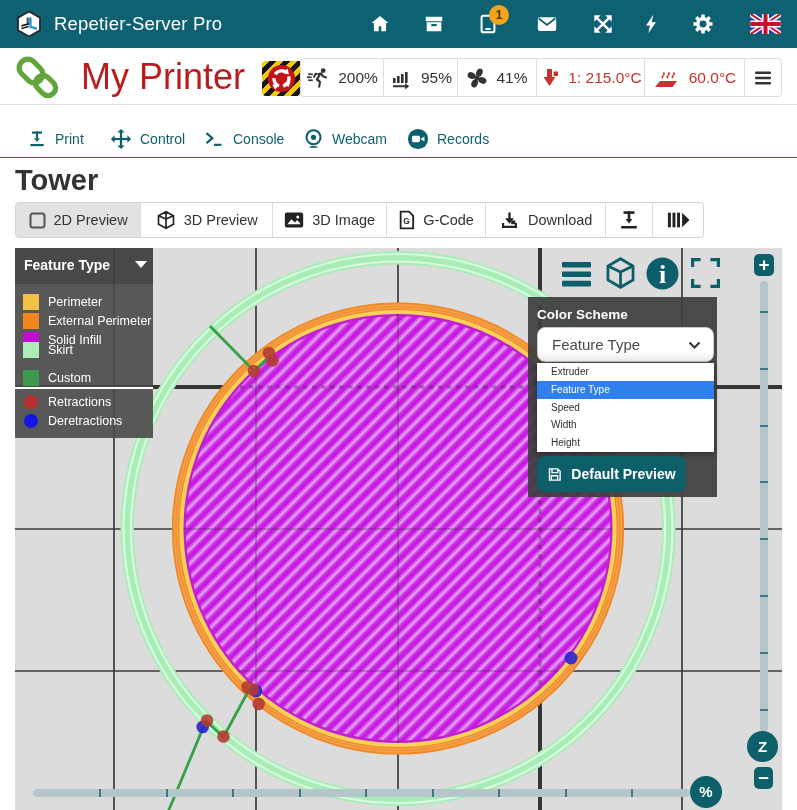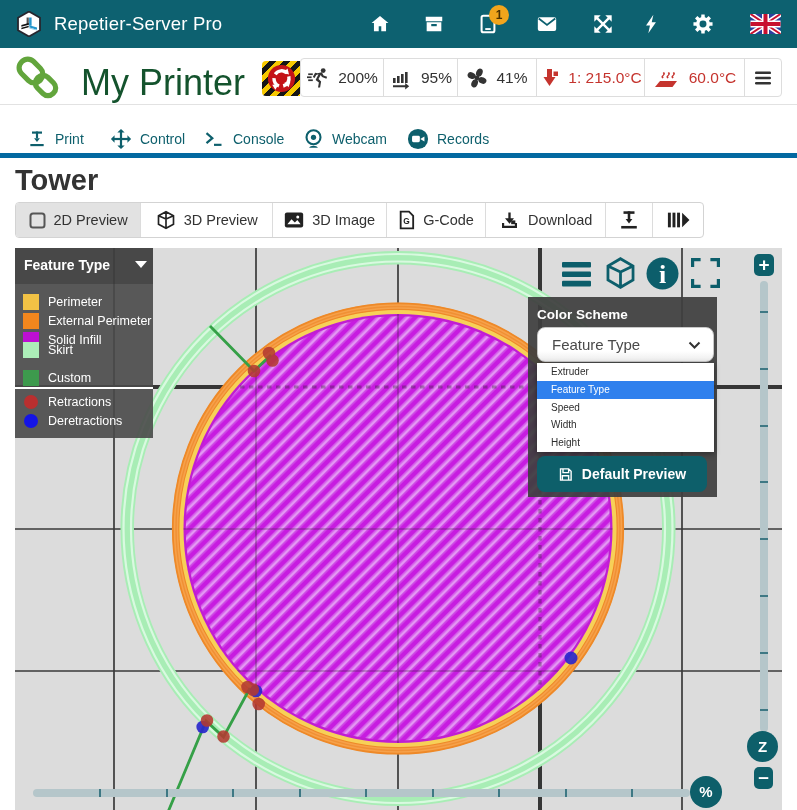--- a/index.html
+++ b/index.html
@@ -4,30 +4,30 @@
 <style>
 *{margin:0;padding:0;box-sizing:border-box;}
 html,body{width:797px;height:810px;overflow:hidden;background:#fff;font-family:"Liberation Sans",sans-serif;}
 .abs{position:absolute;}
 
 #navbar{position:absolute;left:0;top:0;width:797px;height:48px;background:#0d6170;}
 #navbar .brand{position:absolute;left:54px;top:0;height:48px;line-height:48px;color:#fff;font-size:18.5px;font-weight:500;letter-spacing:.2px;}
 .nico{position:absolute;top:13px;width:22px;height:22px;}
 
 #phead{position:absolute;left:0;top:48px;width:797px;height:57px;background:#fff;border-bottom:1px solid #e2e2e2;}
-#ptitle{position:absolute;left:81px;top:56px;font-size:36px;font-weight:500;color:#14532d;margin-top:6px;}
+#ptitle{position:absolute;left:81px;top:56px;font-size:36px;font-weight:500;color:#b91c1c;}
 #statbar{position:absolute;left:300px;top:58px;height:39px;background:#fff;border:1px solid #ddd;border-radius:4px;display:flex;align-items:center;}
 .seg{height:100%;display:flex;align-items:center;justify-content:center;border-left:1px solid #ddd;font-size:15.5px;color:#333;white-space:nowrap;flex:none;}
 .seg:first-child{border-left:none;}
 .seg .t{margin-left:8px;}
 .seg svg{flex:none;}
 .red{color:#c5342e !important;}
 #hazard{position:absolute;left:262px;top:61px;width:38px;height:35px;border-radius:4px 0 0 4px;background:repeating-linear-gradient(135deg,#f6c800 0 5px,#151515 5px 10px);overflow:hidden;}
 
-#tabs{position:absolute;left:0;top:106px;width:797px;height:52px;border-bottom:5px solid #0369a1;background:#fff;}
+#tabs{position:absolute;left:0;top:106px;width:797px;height:52px;border-bottom:1px solid #0369a1;background:#fff;}
 .tab{position:absolute;top:17px;height:32px;display:flex;align-items:center;color:#0d5f6c;font-size:14px;}
 .tab span{margin-left:8px;}
 
 #tower{position:absolute;left:15px;top:164px;font-size:29px;font-weight:700;color:#333;}
 
 #btng{position:absolute;left:15px;top:202px;height:36px;display:flex;background:#fff;border:1px solid #d3d3d3;border-radius:4px;}
 .btn{display:flex;align-items:center;border-left:1px solid #dcdcdc;padding:0 11px;font-size:14.5px;color:#333;white-space:nowrap;}
 .btn:first-child{border-left:none;background:#e2e2e2;border-radius:3px 0 0 3px;}
 .btn span{margin-left:8px;}
 
@@ -39,21 +39,21 @@
 .legrow{position:absolute;left:8px;height:16px;display:flex;align-items:center;font-size:12.5px;white-space:nowrap;}
 .legrow .sw{width:16px;height:16px;margin-right:9px;flex:none;}
 .legrow .ci{width:14px;height:14px;border-radius:50%;margin:1px 10px 1px 1px;flex:none;}
 #legsep{position:absolute;left:0px;top:139px;width:138px;height:2px;background:#fff;}
 
 #cpanel{position:absolute;left:513px;top:49px;width:189px;height:200px;background:rgba(62,62,62,.93);}
 #csel{position:absolute;left:9px;top:30px;width:177px;height:35px;background:linear-gradient(#fff 70%,#ececec);border:1px solid #c8c8c8;border-radius:8px;color:#4a4a4a;font-size:15px;line-height:33px;padding-left:14px;}
 #clist{position:absolute;left:9px;top:66px;width:177px;height:89px;background:#fff;box-shadow:0 2px 6px rgba(0,0,0,.4);font-size:10px;color:#2d2d2d;}
 .opt{height:17.8px;line-height:17.8px;padding-left:14px;white-space:nowrap;}
 .opt.sel{background:#2f80ed;color:#fff;}
-#cbtn{position:absolute;left:9px;top:159px;width:170px;height:36px;background:#0d5f6a;border-radius:8px;color:#fff;font-size:14px;font-weight:700;display:flex;align-items:center;justify-content:center;}
+#cbtn{position:absolute;left:9px;top:159px;width:149px;height:36px;background:#0d5f6a;border-radius:8px;color:#fff;font-size:14px;font-weight:700;display:flex;align-items:center;justify-content:center;}
 
 .teal{background:#0d5f6a;}
 #vtrack{position:absolute;left:745px;top:33px;width:8px;height:451px;background:#b5c6ca;border-radius:4px;}
 #htrack{position:absolute;left:18px;top:541px;width:657px;height:8px;background:#b5c6ca;border-radius:4px;}
 .vtick{position:absolute;left:0;width:8px;height:2px;background:#3e7884;}
 .htick{position:absolute;top:0;width:2px;height:8px;background:#3e7884;}
 #plusbtn{position:absolute;left:739px;top:6px;width:20px;height:22px;border-radius:5px;color:#fff;font-size:19px;font-weight:700;text-align:center;line-height:21px;}
 #minusbtn{position:absolute;left:739px;top:519px;width:19px;height:22px;border-radius:5px;color:#fff;font-size:19px;font-weight:700;text-align:center;line-height:19px;}
 #zbtn{position:absolute;left:732px;top:483px;width:31px;height:31px;border-radius:50%;color:#fff;font-size:15px;font-weight:700;text-align:center;line-height:31px;}
 #pctbtn{position:absolute;left:675px;top:528px;width:32px;height:32px;border-radius:50%;color:#fff;font-size:15px;font-weight:700;text-align:center;line-height:32px;}

